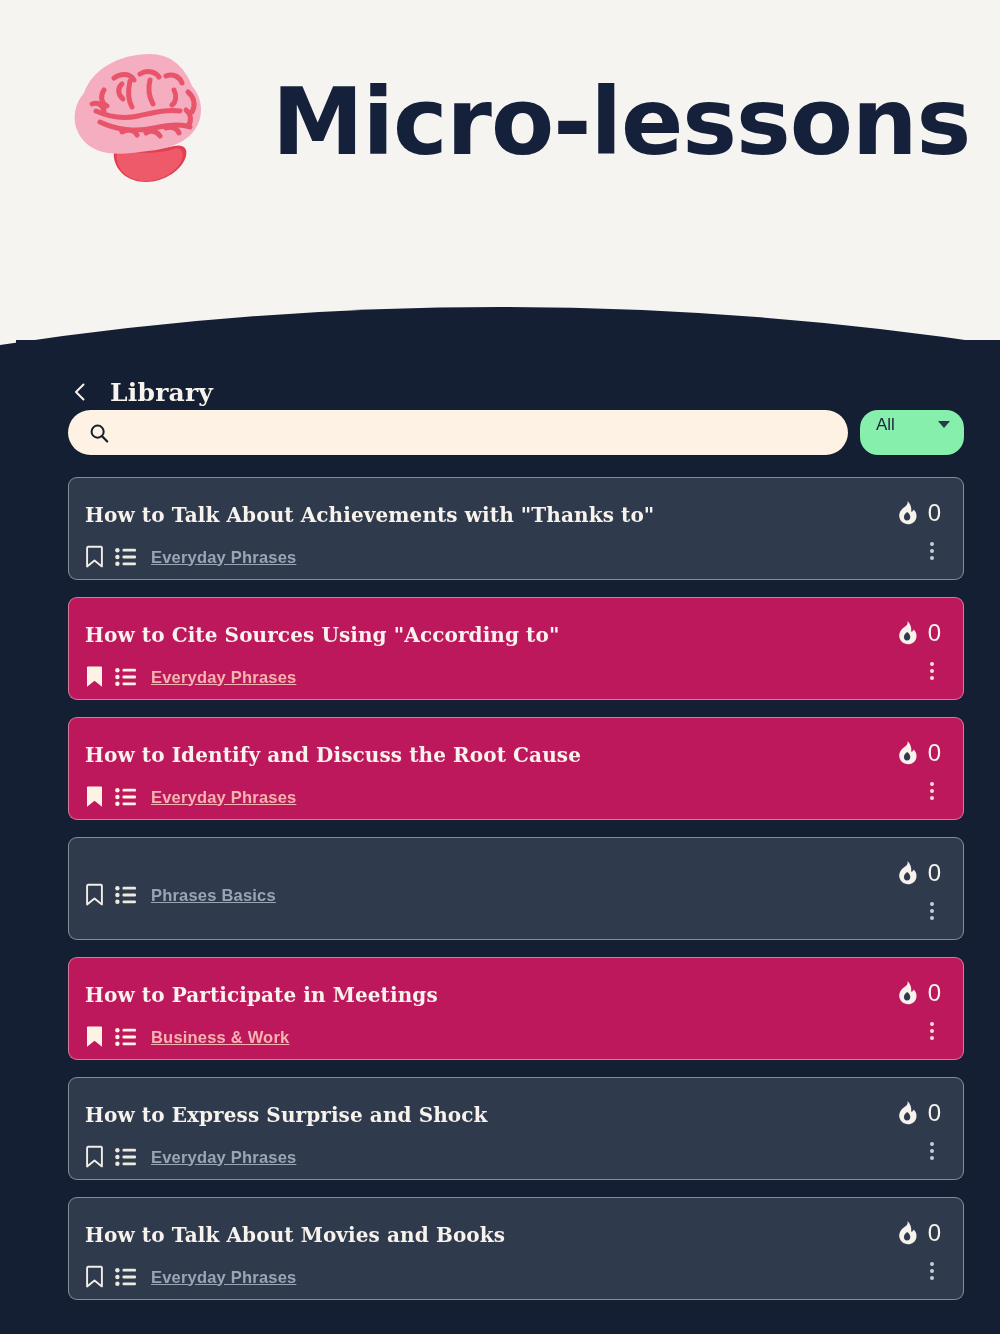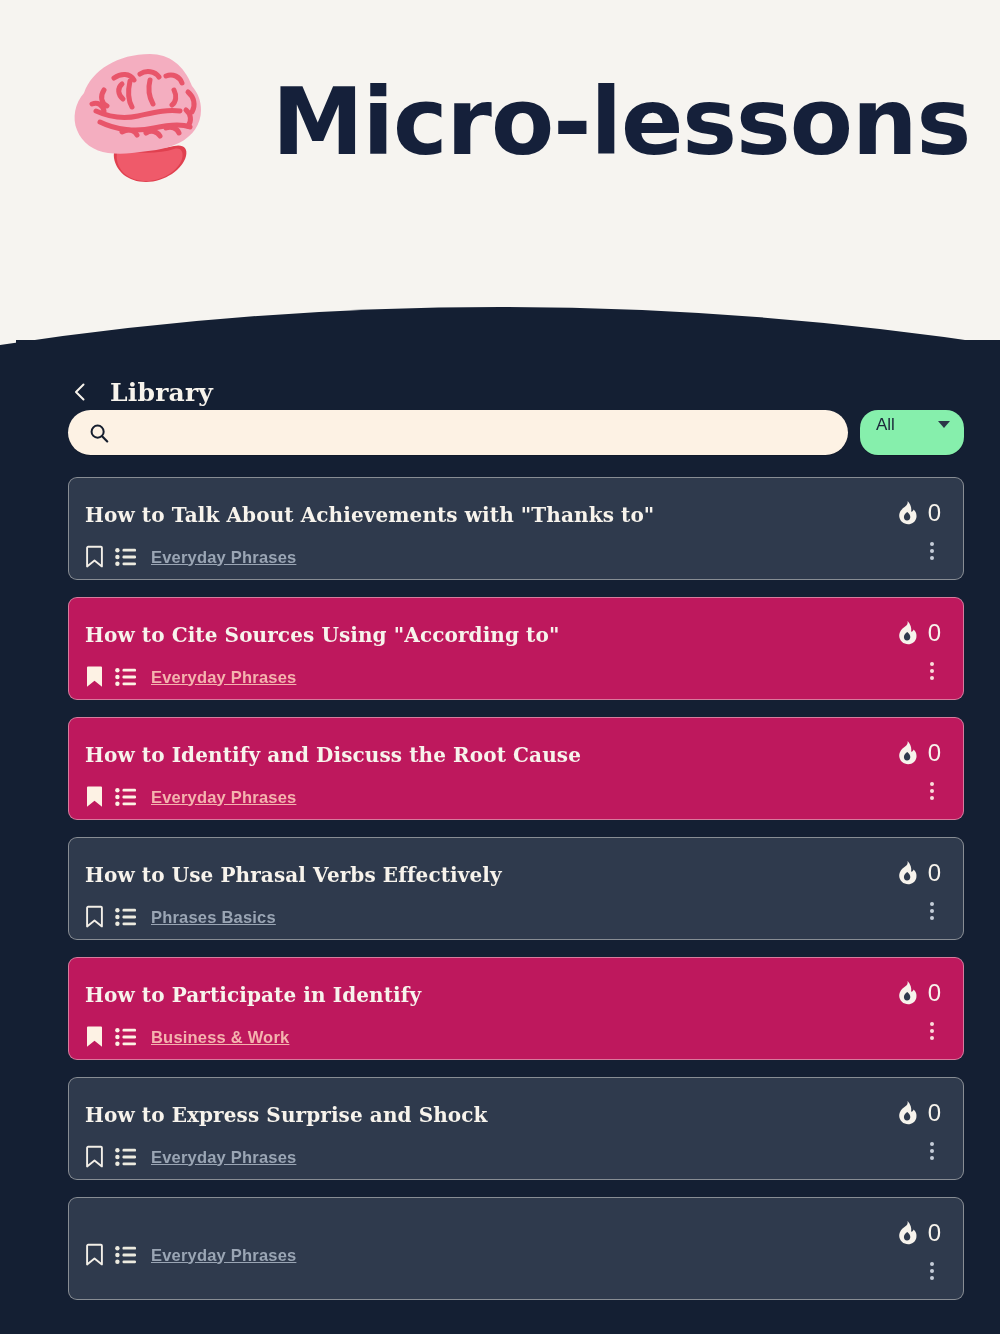--- a/index.html
+++ b/index.html
@@ -414,21 +414,20 @@
           </span>
           <span class="streak-count">0</span>
         </div>
         <div class="kebab">
           <i></i>
           <i></i>
           <i></i>
         </div>
       </div>
       <div class="card dark">
-        <div class="card-title">How to Use Phrasal Verbs Effectively</div>
         <div class="card-meta">
           <span>
             <svg class="bookmark-icon" width="19" height="24" viewBox="0 0 19 24">
               <path d="M3.1 1.8h12.8a1 1 0 0 1 1 1v18.6L9.5 15.6 2.1 21.4V2.8a1 1 0 0 1 1-1z" fill="none" stroke="#f3efe8" stroke-width="1.9" stroke-linejoin="round"></path>
             </svg>
           </span>
           <span>
             <svg class="list-icon" width="22" height="20" viewBox="0 0 22 20">
               <circle cx="2.4" cy="3.2" r="2.2" fill="#eceadf"></circle>
               <rect x="7.5" y="1.8" width="13.5" height="2.8" rx="1.2" fill="#eceadf"></rect>
@@ -449,21 +448,21 @@
           </span>
           <span class="streak-count">0</span>
         </div>
         <div class="kebab">
           <i></i>
           <i></i>
           <i></i>
         </div>
       </div>
       <div class="card saved">
-        <div class="card-title">How to Participate in Identify</div>
+        <div class="card-title">How to Participate in Meetings</div>
         <div class="card-meta">
           <span>
             <svg class="bookmark-icon" width="19" height="24" viewBox="0 0 19 24">
               <path d="M3 1.5h13a1 1 0 0 1 1 1v19.3L9.5 15.7 2 21.8V2.5a1 1 0 0 1 1-1z" fill="#fdf2e4"></path>
             </svg>
           </span>
           <span>
             <svg class="list-icon" width="22" height="20" viewBox="0 0 22 20">
               <circle cx="2.4" cy="3.2" r="2.2" fill="#fdf2e4"></circle>
               <rect x="7.5" y="1.8" width="13.5" height="2.8" rx="1.2" fill="#fdf2e4"></rect>
@@ -519,20 +518,21 @@
           </span>
           <span class="streak-count">0</span>
         </div>
         <div class="kebab">
           <i></i>
           <i></i>
           <i></i>
         </div>
       </div>
       <div class="card dark">
+        <div class="card-title">How to Talk About Movies and Books</div>
         <div class="card-meta">
           <span>
             <svg class="bookmark-icon" width="19" height="24" viewBox="0 0 19 24">
               <path d="M3.1 1.8h12.8a1 1 0 0 1 1 1v18.6L9.5 15.6 2.1 21.4V2.8a1 1 0 0 1 1-1z" fill="none" stroke="#f3efe8" stroke-width="1.9" stroke-linejoin="round"></path>
             </svg>
           </span>
           <span>
             <svg class="list-icon" width="22" height="20" viewBox="0 0 22 20">
               <circle cx="2.4" cy="3.2" r="2.2" fill="#eceadf"></circle>
               <rect x="7.5" y="1.8" width="13.5" height="2.8" rx="1.2" fill="#eceadf"></rect>

